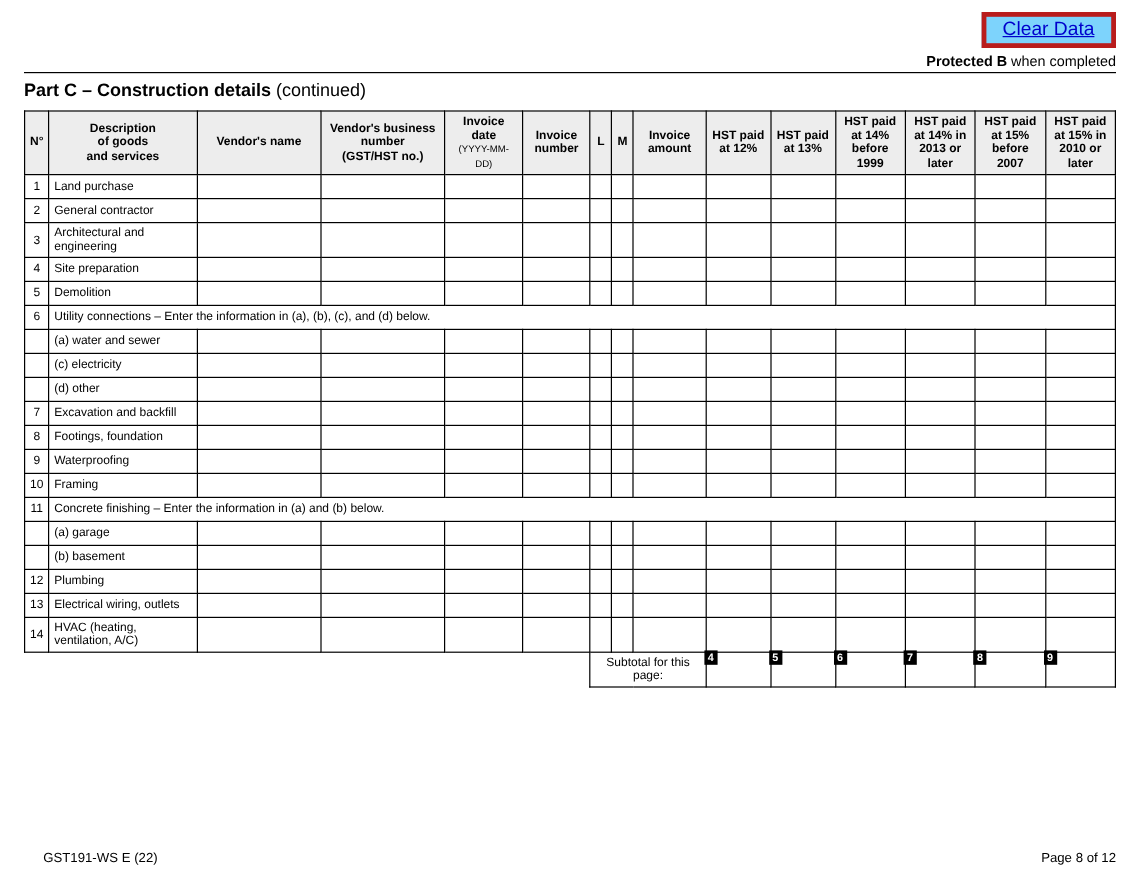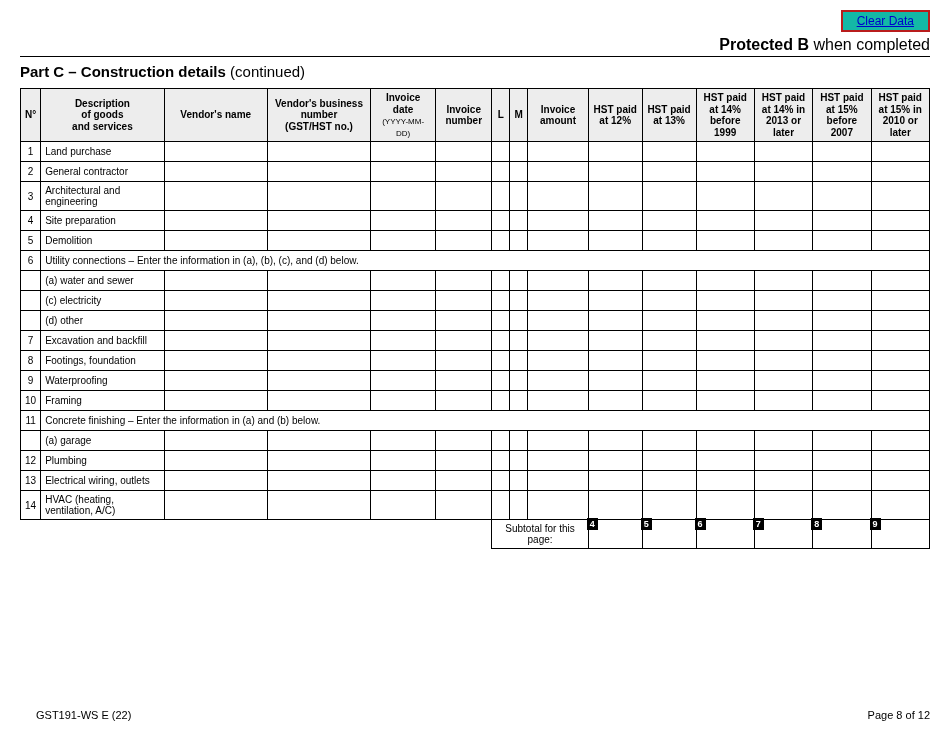--- a/index.html
+++ b/index.html
@@ -16,31 +16,31 @@
     position: relative;
     padding: 10px 20px 20px 20px;
   }
   .top-bar {
     display: flex;
     justify-content: flex-end;
     align-items: flex-start;
     gap: 8px;
   }
   .clear-btn {
-    background: #14b8a6;
-    border: 2px solid #b91c1c;
+    background: #7dd3fc;
+    border: 4px solid #b91c1c;
     padding: 2px 14px;
-    font-size: 12px;
+    font-size: 16px;
     color: #0000cc;
     text-decoration: underline;
     cursor: pointer;
   }
   .protected {
     text-align: right;
-    font-size: 16px;
+    font-size: 12px;
     margin-top: 4px;
   }
   .protected .bold { font-weight: bold; }
   .hr-top {
     border: 0;
     border-top: 1px solid #000;
     margin: 2px 0 6px 0;
   }
   .section-title {
     font-size: 15px;
@@ -385,20 +385,37 @@
           <td></td>
           <td></td>
           <td></td>
           <td></td>
           <td></td>
           <td></td>
           <td></td>
           <td></td>
         </tr>
         <tr class="data">
+          <td class="num"></td>
+          <td class="desc">(b) basement</td>
+          <td></td>
+          <td></td>
+          <td></td>
+          <td></td>
+          <td></td>
+          <td></td>
+          <td></td>
+          <td></td>
+          <td></td>
+          <td></td>
+          <td></td>
+          <td></td>
+          <td></td>
+        </tr>
+        <tr class="data">
           <td class="num">12</td>
           <td class="desc">Plumbing</td>
           <td></td>
           <td></td>
           <td></td>
           <td></td>
           <td></td>
           <td></td>
           <td></td>
           <td></td>

